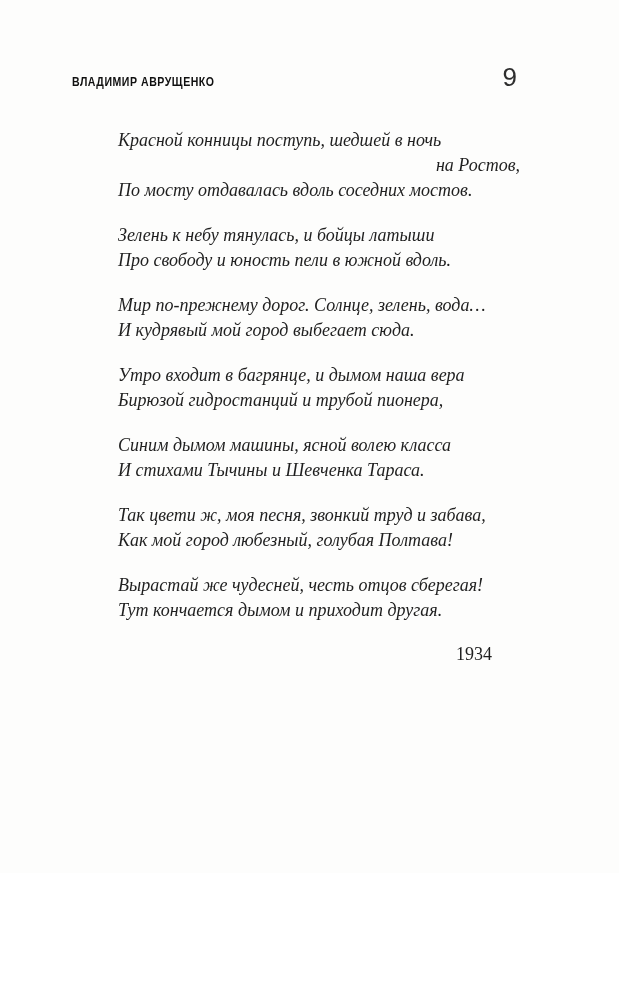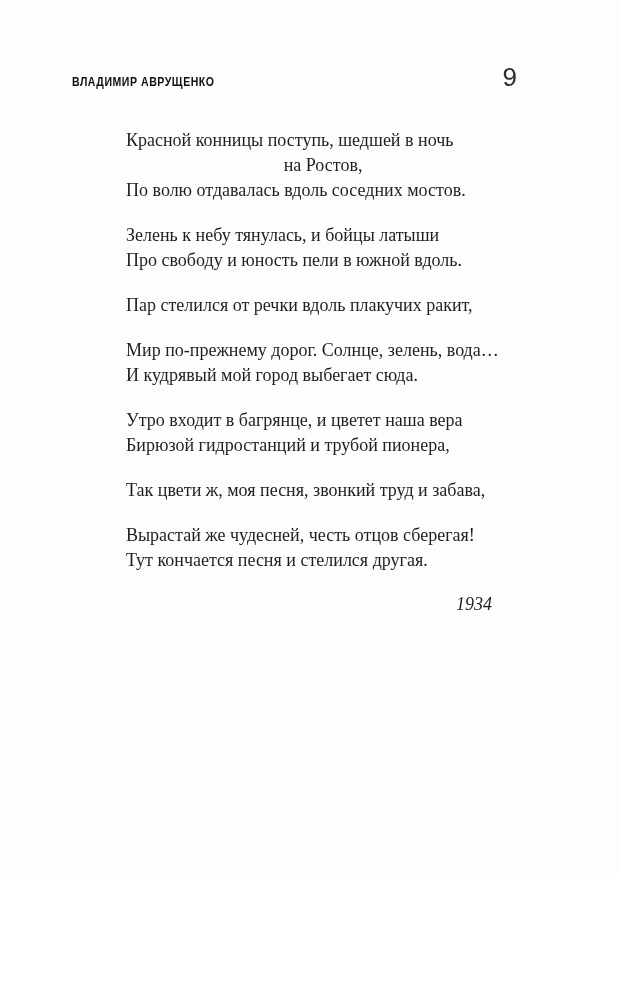--- a/index.html
+++ b/index.html
@@ -39,35 +39,35 @@
     color: var(--pagenum, #2e2e2e);
   }
   .poem {
     position: absolute;
     top: 128px;
     left: 110px;
     width: 410px;
     color: var(--text, #1f1f1f);
   }
   .stanza {
-    margin: 0 0 20px 16px;
+    margin: 0 0 20px 8px;
+    font-style: italic;
   }
   .line {
     font-size: 18px;
     line-height: 25px;
     white-space: nowrap;
   }
   .line.right {
-    text-align: center;
+    text-align: right;
   }
   .poem-date {
     margin-top: 6px;
     padding-right: 28px;
     text-align: right;
-    font-style: italic;
     font-size: 18px;
     line-height: 22px;
   }
   .scan-speck {
     position: absolute;
     left: 0;
     top: 996px;
     width: 7px;
     height: 5px;
     background: #4a4a4a;
@@ -82,44 +82,48 @@
 
   <span class="running-author">ВЛАДИМИР АВРУЩЕНКО</span>
 
   <span class="page-number">9</span>
 
   <div class="poem">
 
     <div class="stanza">
         <div class="line">Красной конницы поступь, шедшей в ночь</div>
         <div class="line right">на Ростов,</div>
-        <div class="line">По волю отдавалась вдоль соседних мостов.</div>
+        <div class="line">По мосту отдавалась вдоль соседних мостов.</div>
       </div>
       <div class="stanza">
         <div class="line">Зелень к небу тянулась, и бойцы латыши</div>
         <div class="line">Про свободу и юность пели в южной вдоль.</div>
       </div>
       <div class="stanza">
-        <div class="line">Пар стелился от речки вдоль плакучих ракит,</div>
       </div>
       <div class="stanza">
       </div>
       <div class="stanza">
         <div class="line">Мир по-прежнему дорог. Солнце, зелень, вода…</div>
         <div class="line">И кудрявый мой город выбегает сюда.</div>
       </div>
       <div class="stanza">
-        <div class="line">Утро входит в багрянце, и цветет наша вера</div>
+        <div class="line">Утро входит в багрянце, и дымом наша вера</div>
         <div class="line">Бирюзой гидростанций и трубой пионера,</div>
       </div>
       <div class="stanza">
+        <div class="line">Синим дымом машины, ясной волею класса</div>
+        <div class="line">И стихами Тычины и Шевченка Тараса.</div>
+      </div>
+      <div class="stanza">
         <div class="line">Так цвети ж, моя песня, звонкий труд и забава,</div>
+        <div class="line">Как мой город любезный, голубая Полтава!</div>
       </div>
       <div class="stanza">
         <div class="line">Вырастай же чудесней, честь отцов сберегая!</div>
-        <div class="line">Тут кончается песня и стелился другая.</div>
+        <div class="line">Тут кончается дымом и приходит другая.</div>
       </div>
       <div class="poem-date">1934</div>
   </div>
 
   <div class="scan-speck"></div>
 
 </div>
 
 </body></html>

